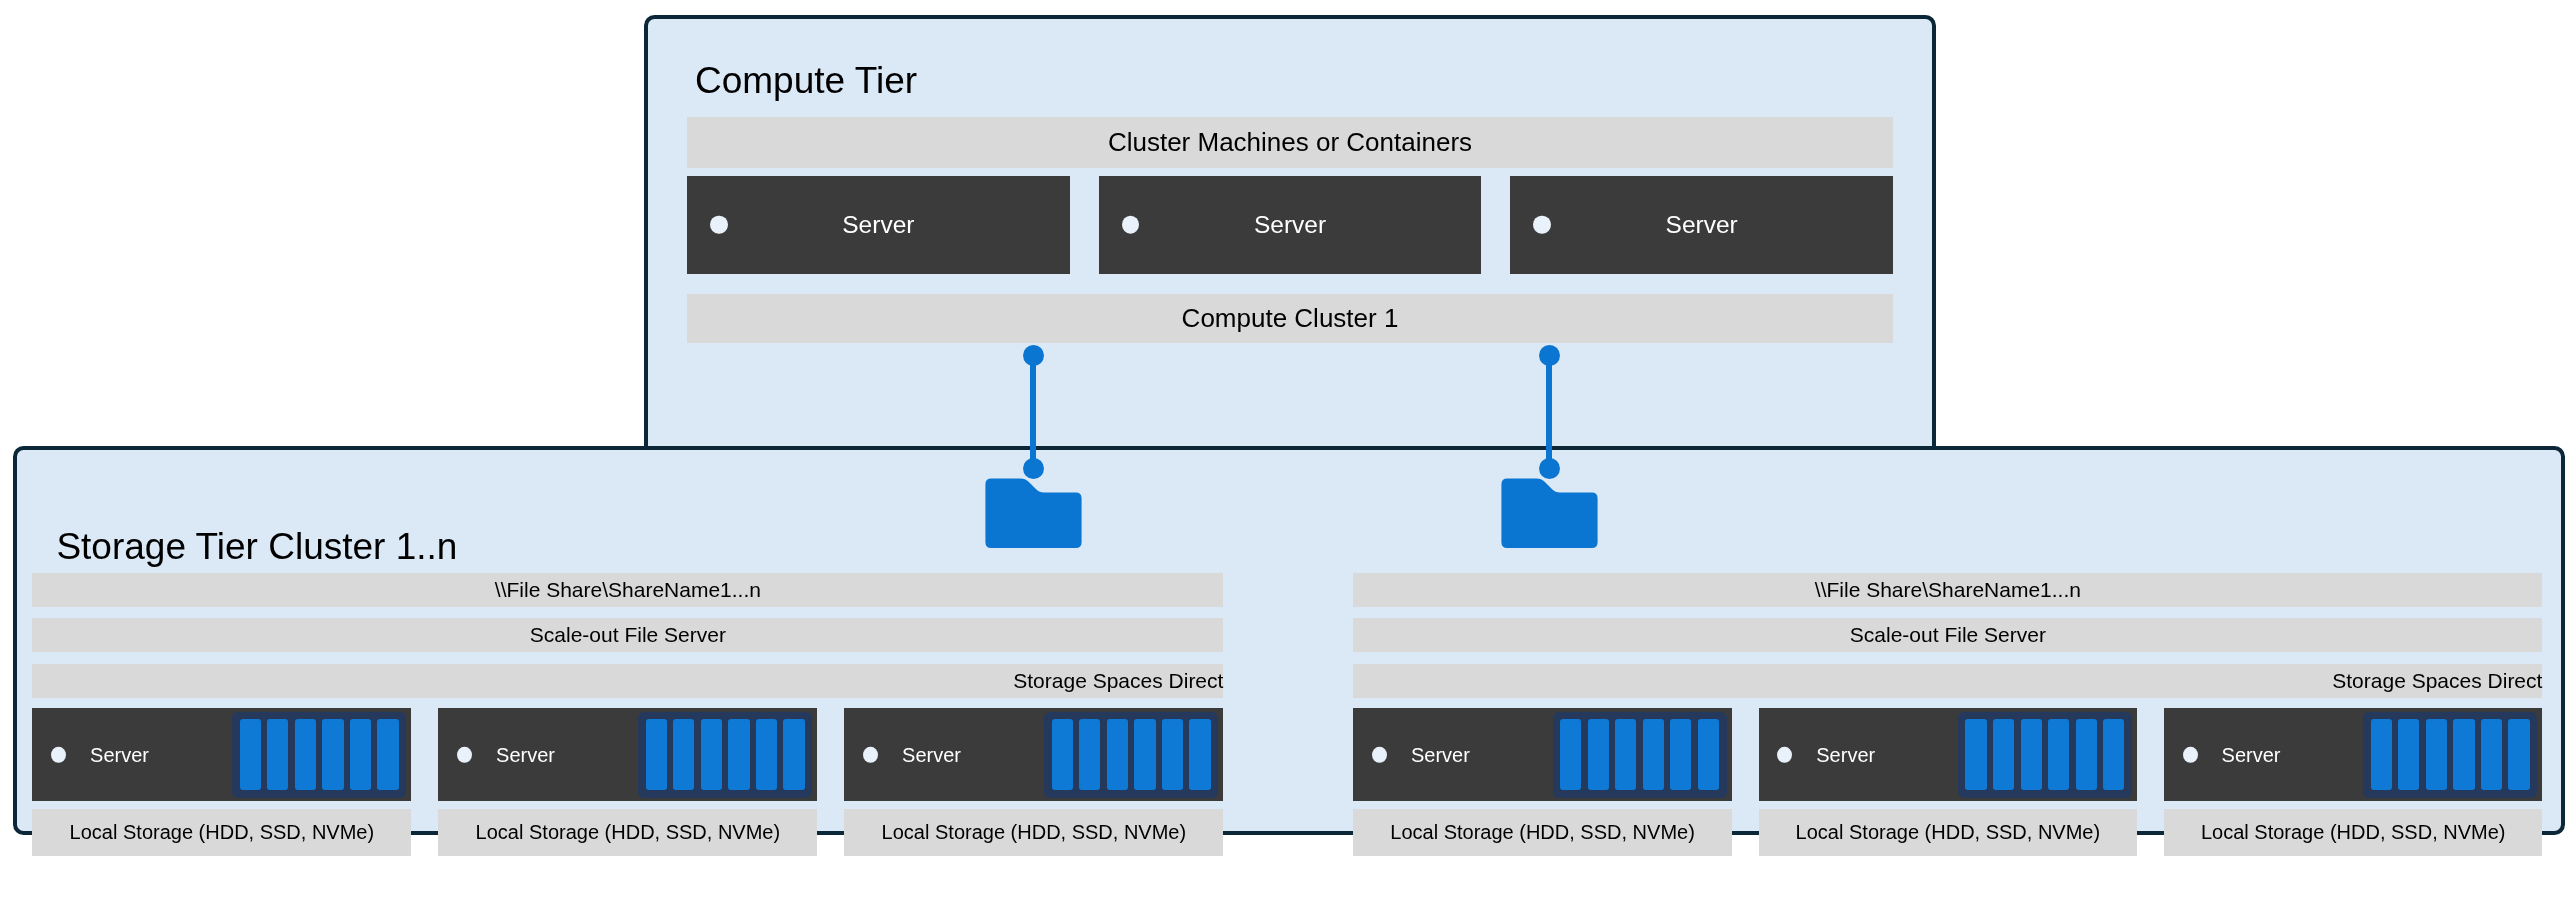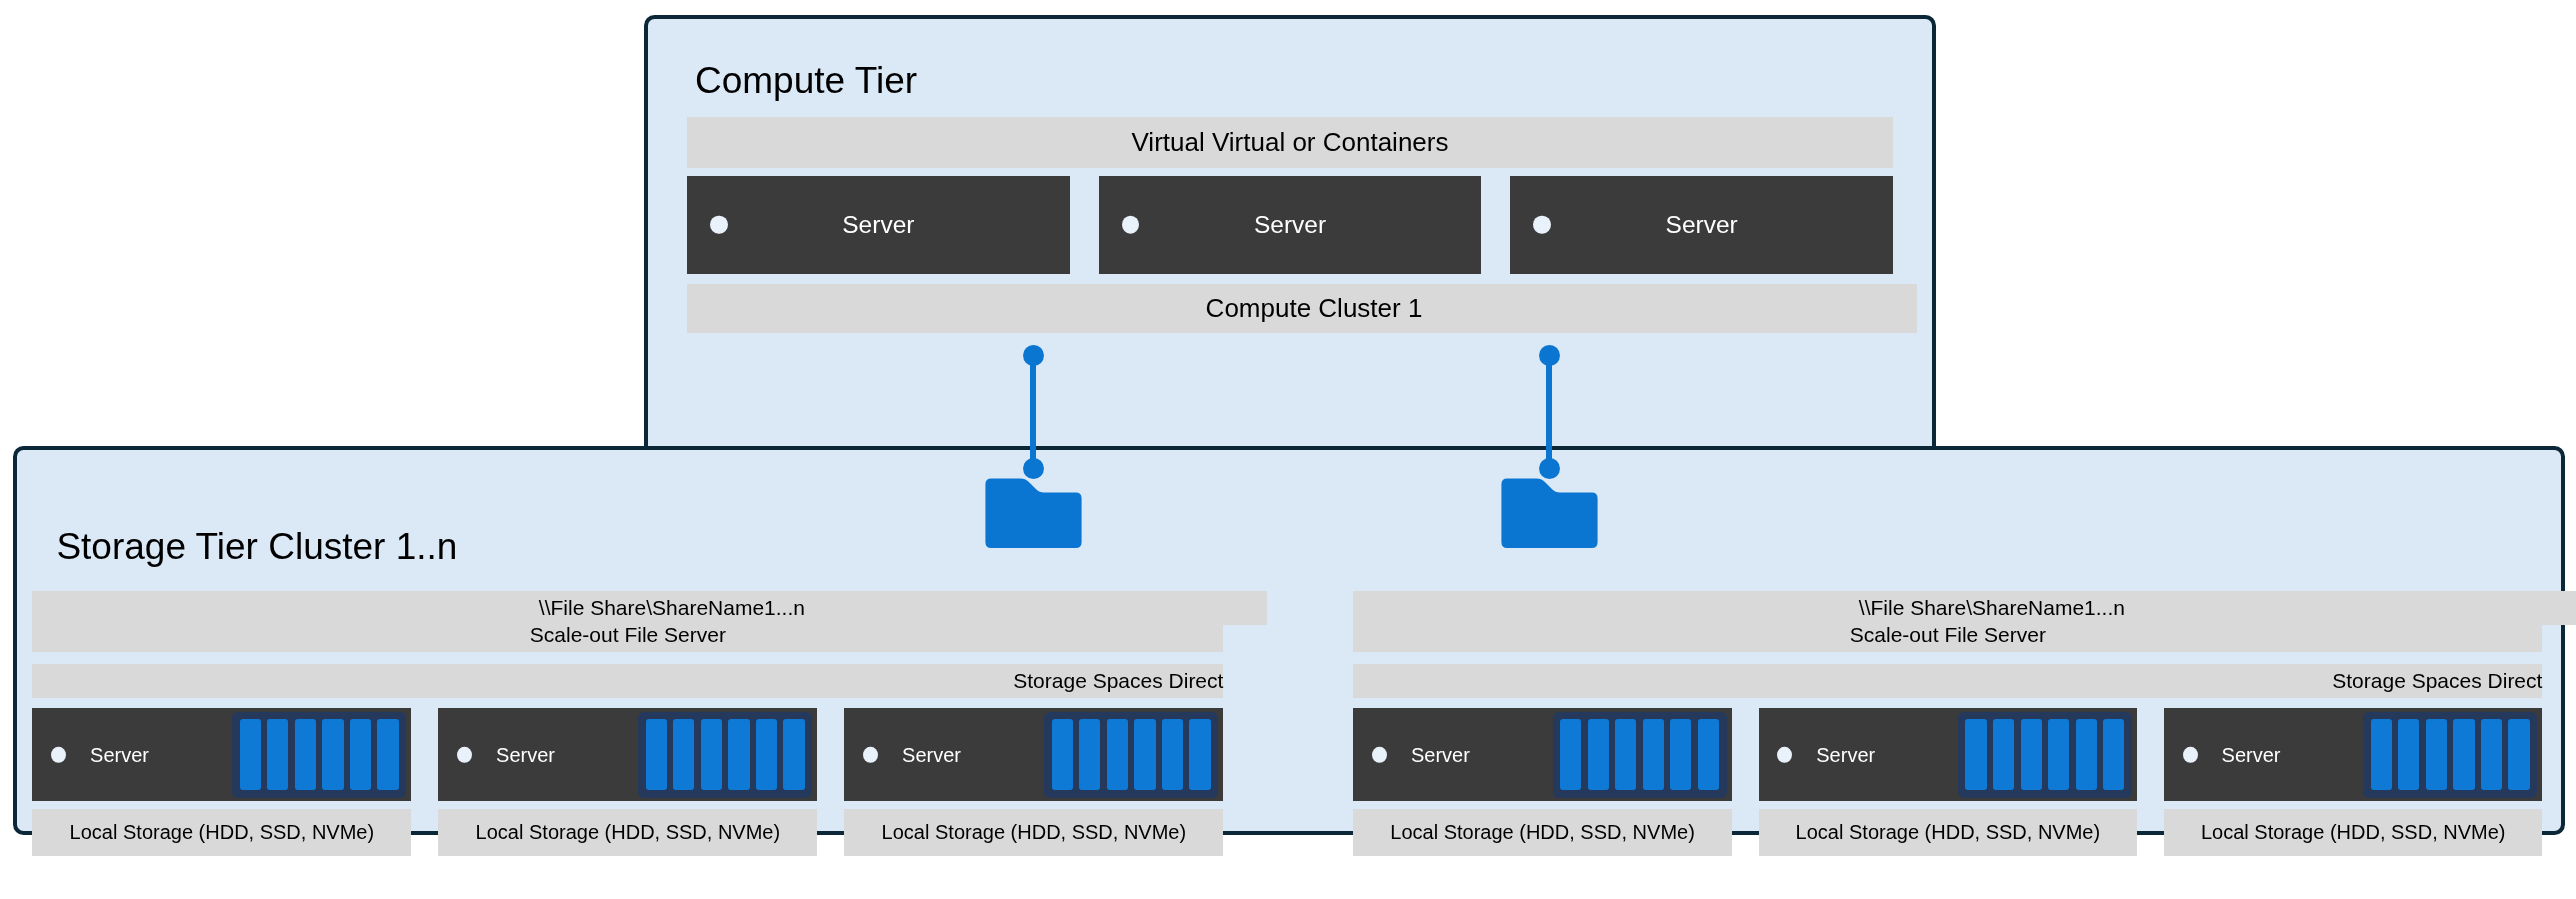--- a/index.html
+++ b/index.html
@@ -13,36 +13,36 @@
   .tier-storage{left:13.4px;top:446px;width:2552px;height:389px;}
   .tier-title{position:absolute;margin:0;font-weight:400;color:#000;
               font-size:37px;line-height:41px;white-space:nowrap;}
   .tier-compute .tier-title{left:47px;top:41px;}
   .tier-storage .tier-title{left:39px;top:76px;}
 
   
   .bar{position:absolute;left:39px;width:1206px;background:#d9d9d9;
        text-align:center;color:#000;font-size:26px;white-space:nowrap;}
   .bar-vm{top:98px;height:51px;line-height:51px;}
-  .bar-cluster{top:265px;height:49px;line-height:49px;padding-left:24px;}
+  .bar-cluster{top:275px;height:49px;line-height:49px;}
   .compute-row{position:absolute;left:39px;top:157px;width:1206px;height:98px;
                display:flex;gap:29px;}
   .cserver{flex:1;background:#3b3b3b;position:relative;
            display:flex;align-items:center;justify-content:center;}
   .cserver-label{color:#fff;font-size:24.5px;}
   .led{position:absolute;left:23px;top:50%;transform:translateY(-50%);
        width:17.5px;height:18.7px;border-radius:50%;background:#e9f1fb;}
 
   
   .group{position:absolute;top:0;height:100%;}
   .group-left{left:15px;width:1191px;}
   .group-right{left:1336px;width:1189px;}
   .sbar{position:absolute;left:0;width:100%;background:#d9d9d9;text-align:center;
         color:#000;font-size:21px;height:34px;line-height:34px;white-space:nowrap;}
-  .sbar-share{top:141px;padding-left:44px;}
+  .sbar-share{top:123px;}
   .sbar-sofs{top:168px;}
   .sbar-s2d{top:214px;text-align:right;}
   .storage-row{position:absolute;left:0;top:258px;width:100%;height:93px;
                display:flex;gap:27px;}
   .sserver{flex:1;background:#3b3b3b;position:relative;}
   .sserver .led{left:18.7px;width:15px;height:16.3px;}
   .sserver-label{position:absolute;left:6%;width:34%;top:50%;
                  transform:translateY(-50%);text-align:center;color:#fff;
                  font-size:20px;}
   .disks{position:absolute;right:5.2px;top:3.5px;bottom:3.5px;width:174px;
@@ -66,21 +66,21 @@
   .folder.f1{left:985px;} .folder.f2{left:1501px;}
 </style>
 </head>
 <body>
 
 <div class="stage">
 
   <section class="tier tier-compute">
     <h2 class="tier-title">Compute Tier</h2>
 
-    <div class="bar bar-vm">Virtual Virtual or Containers</div>
+    <div class="bar bar-vm">Cluster Machines or Containers</div>
 
     <div class="compute-row">
       <div class="cserver">
         <span class="led"></span>
         <span class="cserver-label">Server</span>
       </div>
       <div class="cserver">
         <span class="led"></span>
         <span class="cserver-label">Server</span>
       </div>

